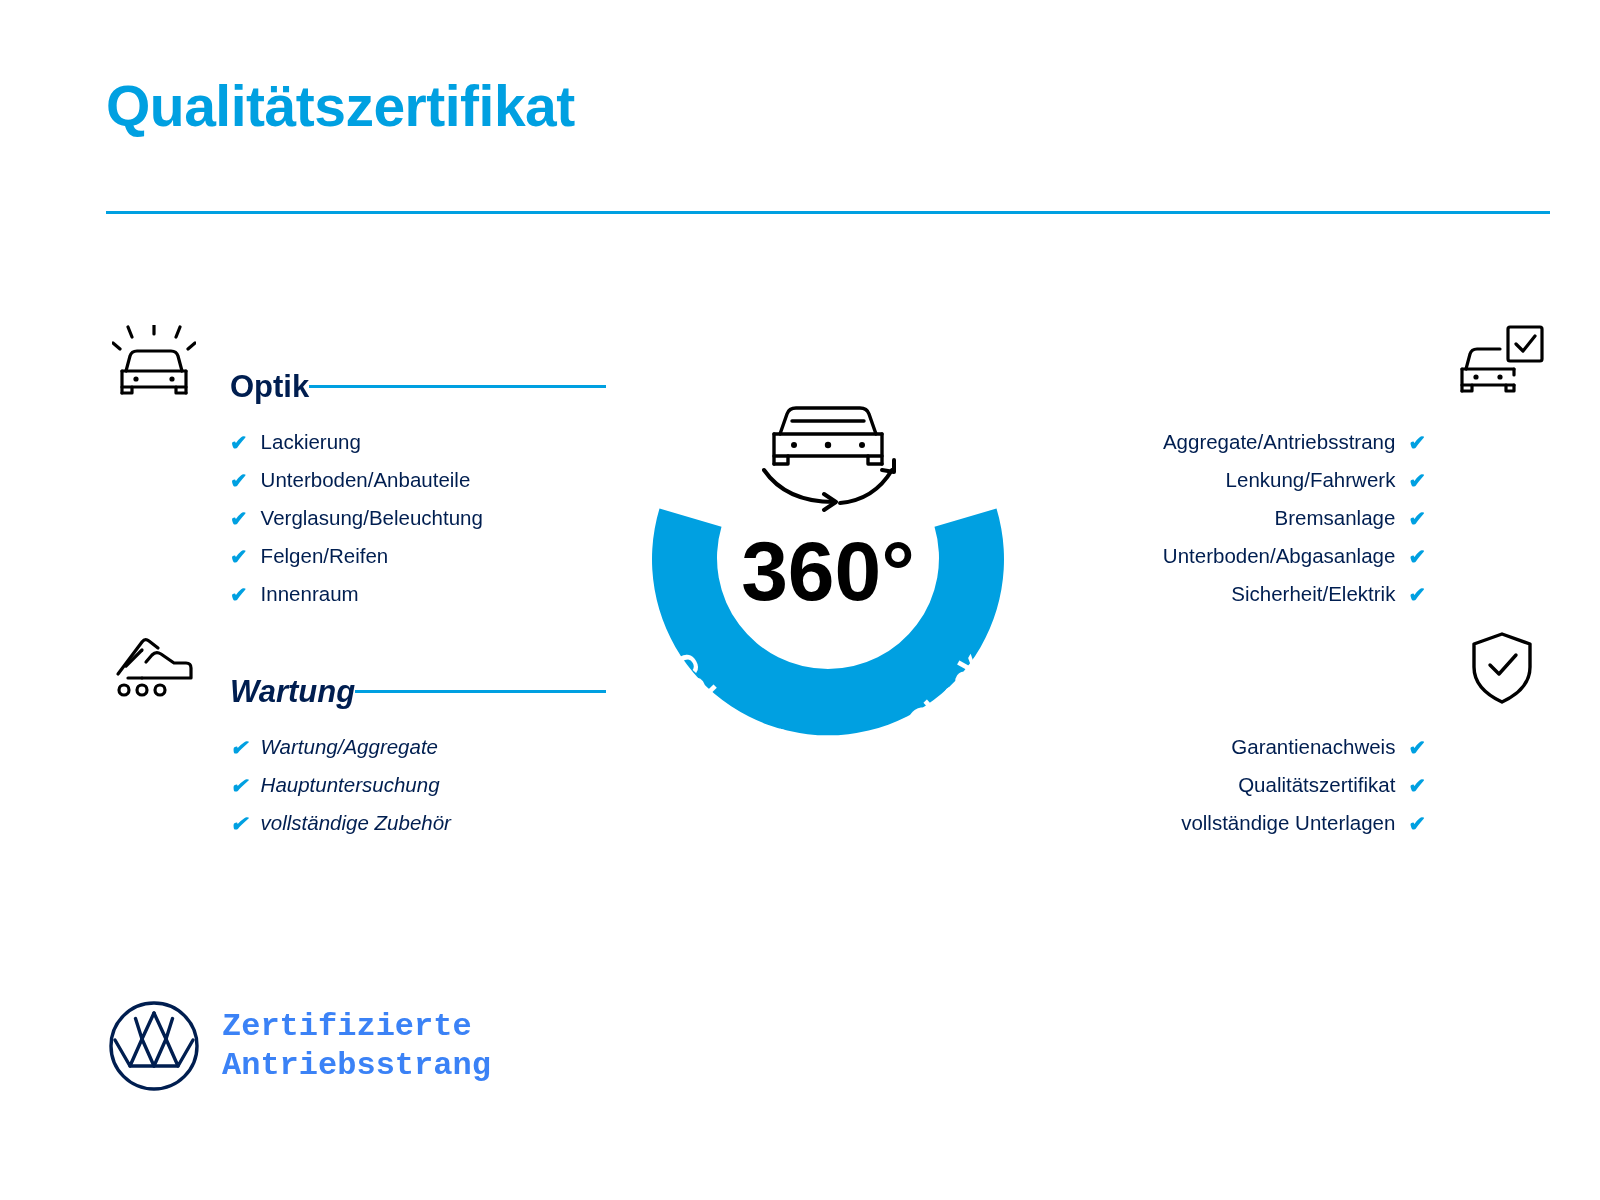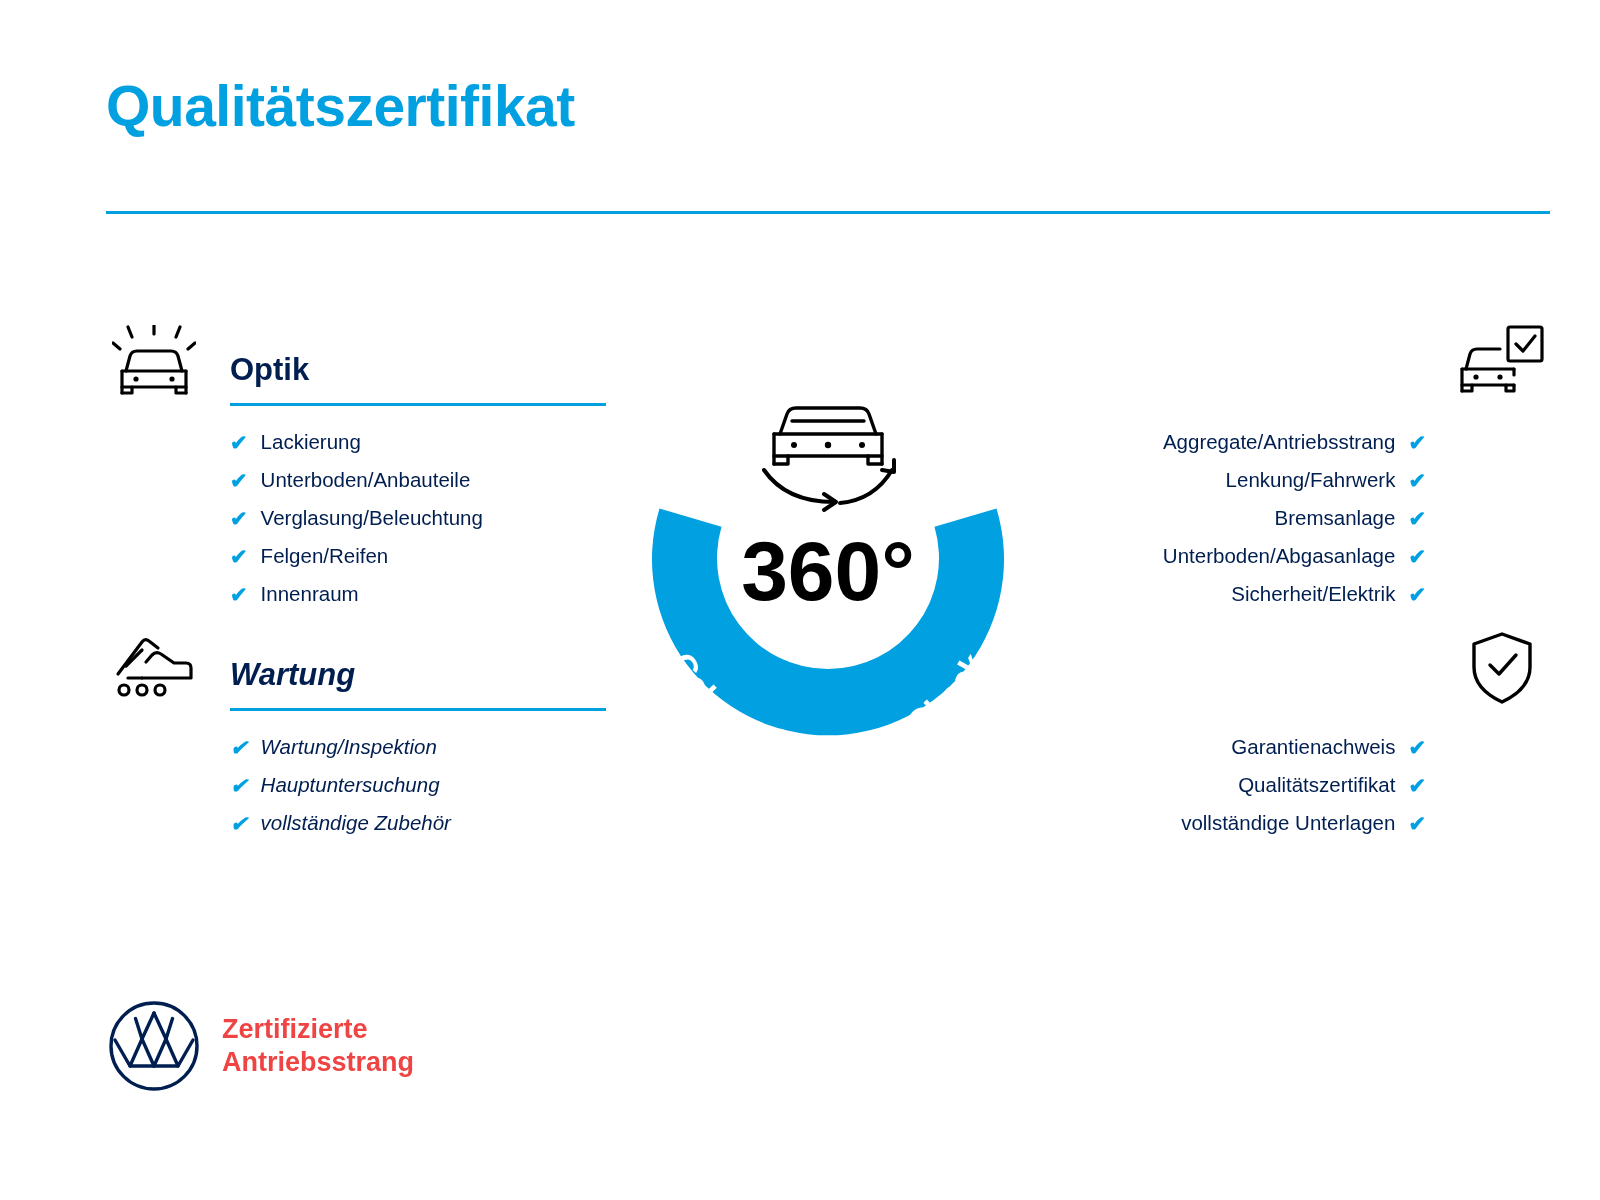--- a/index.html
+++ b/index.html
@@ -74,21 +74,21 @@
     font-size: 31px;
     font-weight: bold;
     color: #001e50;
     line-height: 1;
     padding-bottom: 4px;
     white-space: nowrap;
   }
   .head-text-wrap {
     flex: 1 1 auto;
     display: flex;
-    flex-direction: column;
+    flex-direction: row;
   }
   .head-text-wrap.left { align-items: flex-start; padding-left: 28px; }
   .head-text-wrap.right { align-items: flex-end; padding-right: 28px; }
 
   .head-underline {
     margin-top: 14px;
     width: 100%;
     height: 3px;
     background: #00a0e1;
   }
@@ -135,24 +135,25 @@
   .footer {
     position: absolute;
     left: 80px;
     top: 1000px;
     display: flex;
     align-items: center;
   }
   .vw-logo { width: 92px; height: 92px; flex: 0 0 92px; }
   .footer-text {
     margin-left: 22px;
-    font-size: 27px;
+    font-size: 32px;
     font-weight: bold;
-    color: #ef4444;
+    color: #3b82f6;
     line-height: 1.22;
+    font-family: Liberation Mono, monospace;
   }
 </style>
 </head>
 <body>
 
 <div class="page">
 
   <div class="title">Qualitätszertifikat</div>
   <div class="title-rule"></div>
 
@@ -219,21 +220,21 @@
         </svg>
       </div>
       <div class="head-text-wrap left">
         <div class="sect-title">Wartung</div>
         <div class="head-underline"></div>
       </div>
     </div>
     <ul class="items left">
       <li class="item">
         <span class="check">✔</span>
-        <span>Wartung/Inspektion</span>
+        <span>Wartung/Aggregate</span>
       </li>
       <li class="item">
         <span class="check">✔</span>
         <span>Hauptuntersuchung</span>
       </li>
       <li class="item">
         <span class="check">✔</span>
         <span>vollständige Zubehör</span>
       </li>
     </ul>

